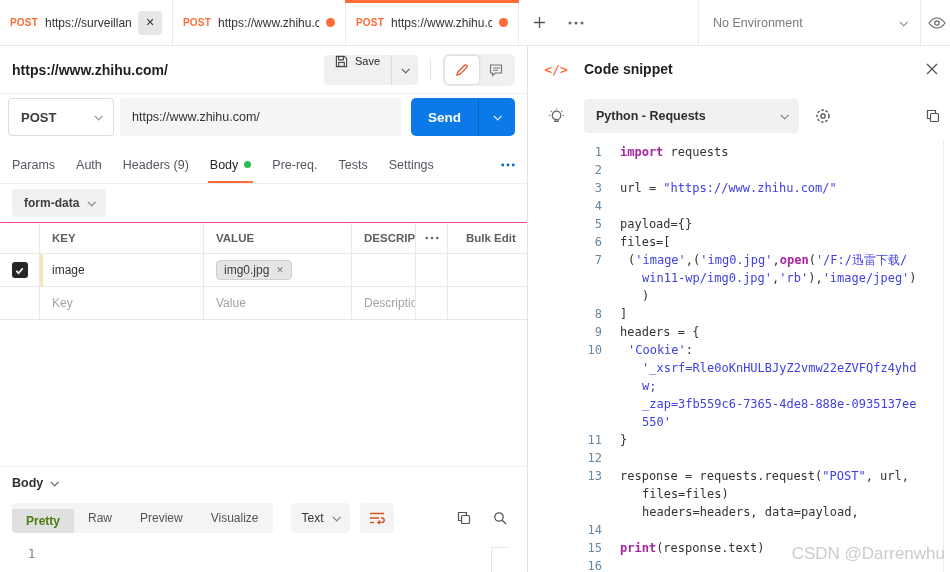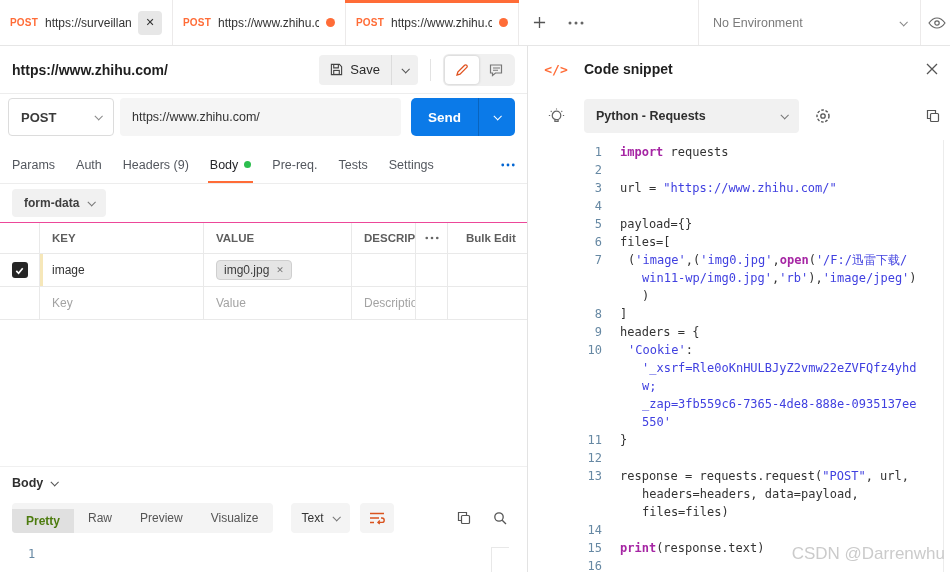--- a/index.html
+++ b/index.html
@@ -25,21 +25,21 @@
   .env-box .chev { margin-left:auto; color:#888; }
   .eye-box { width:30px; border-left:1px solid #eceaea; display:flex; align-items:center; justify-content:flex-start; padding-left:7px; }
   
   .main { display:flex; height:526px; }
   .left-panel { width:527px; flex:none; display:flex; flex-direction:column; }
   .right-panel { flex:1; border-left:1px solid #e3e3e3; display:flex; flex-direction:column; position:relative; overflow:hidden; }
   
   .url-row { height:48px; flex:none; display:flex; align-items:center; padding:0 12px; border-bottom:1px solid #ededed; }
   .req-title { font-size:14px; font-weight:bold; color:#1f1f1f; flex:1; }
   .save-split { display:flex; align-items:stretch; background:#f0f0f0; border-radius:4px; height:30px; }
-  .save-main { display:flex; align-items:center; gap:7px; padding:0 11px; font-size:13px; color:#2b2b2b; }
+  .save-main { display:flex; gap:7px; padding:0 11px; font-size:11px; color:#2b2b2b; }
   .save-chev { width:27px; display:flex; align-items:center; justify-content:center; border-left:1px solid #dcdcdc; color:#555; }
   .vdiv { width:1px; height:22px; background:#e3e3e3; margin:0 12px; }
   .edit-seg { width:72px; height:32px; background:#f0f0f0; border-radius:6px; display:flex; padding:2px; }
   .seg-on { flex:1; background:#fff; border-radius:4px; box-shadow:0 0 3px rgba(0,0,0,.2);
             display:flex; align-items:center; justify-content:center; }
   .seg-off { flex:1; display:flex; align-items:center; justify-content:center; }
   
   .req-row { height:52px; flex:none; display:flex; align-items:center; padding:0 12px 6px 8px; gap:6px; }
   .method-select { width:106px; height:38px; border:1px solid #dcdcdc; border-radius:4px; background:#fff;
                    display:flex; align-items:center; padding:0 12px; font-weight:bold; font-size:13px; color:#3a3a3a; }
@@ -467,25 +467,25 @@
             <div class="code-row">
               <span class="code-ln">12</span>
               <span class="code-text" style="padding-left: 0px;"></span>
             </div>
             <div class="code-row">
               <span class="code-ln">13</span>
               <span class="code-text" style="padding-left: 0px;"><span class="tok-p">response = requests.request(</span><span class="tok-s">"POST"</span><span class="tok-p">, url,</span></span>
             </div>
             <div class="code-row">
               <span class="code-ln"></span>
+              <span class="code-text" style="padding-left: 22px;"><span class="tok-p">files=files)</span></span>
+            </div>
+            <div class="code-row">
+              <span class="code-ln"></span>
               <span class="code-text" style="padding-left: 22px;"><span class="tok-p">headers=headers, data=payload,</span></span>
-            </div>
-            <div class="code-row">
-              <span class="code-ln"></span>
-              <span class="code-text" style="padding-left: 22px;"><span class="tok-p">files=files)</span></span>
             </div>
             <div class="code-row">
               <span class="code-ln">14</span>
               <span class="code-text" style="padding-left: 0px;"></span>
             </div>
             <div class="code-row">
               <span class="code-ln">15</span>
               <span class="code-text" style="padding-left: 0px;"><span class="tok-k">print</span><span class="tok-p">(response.text)</span></span>
             </div>
             <div class="code-row">

